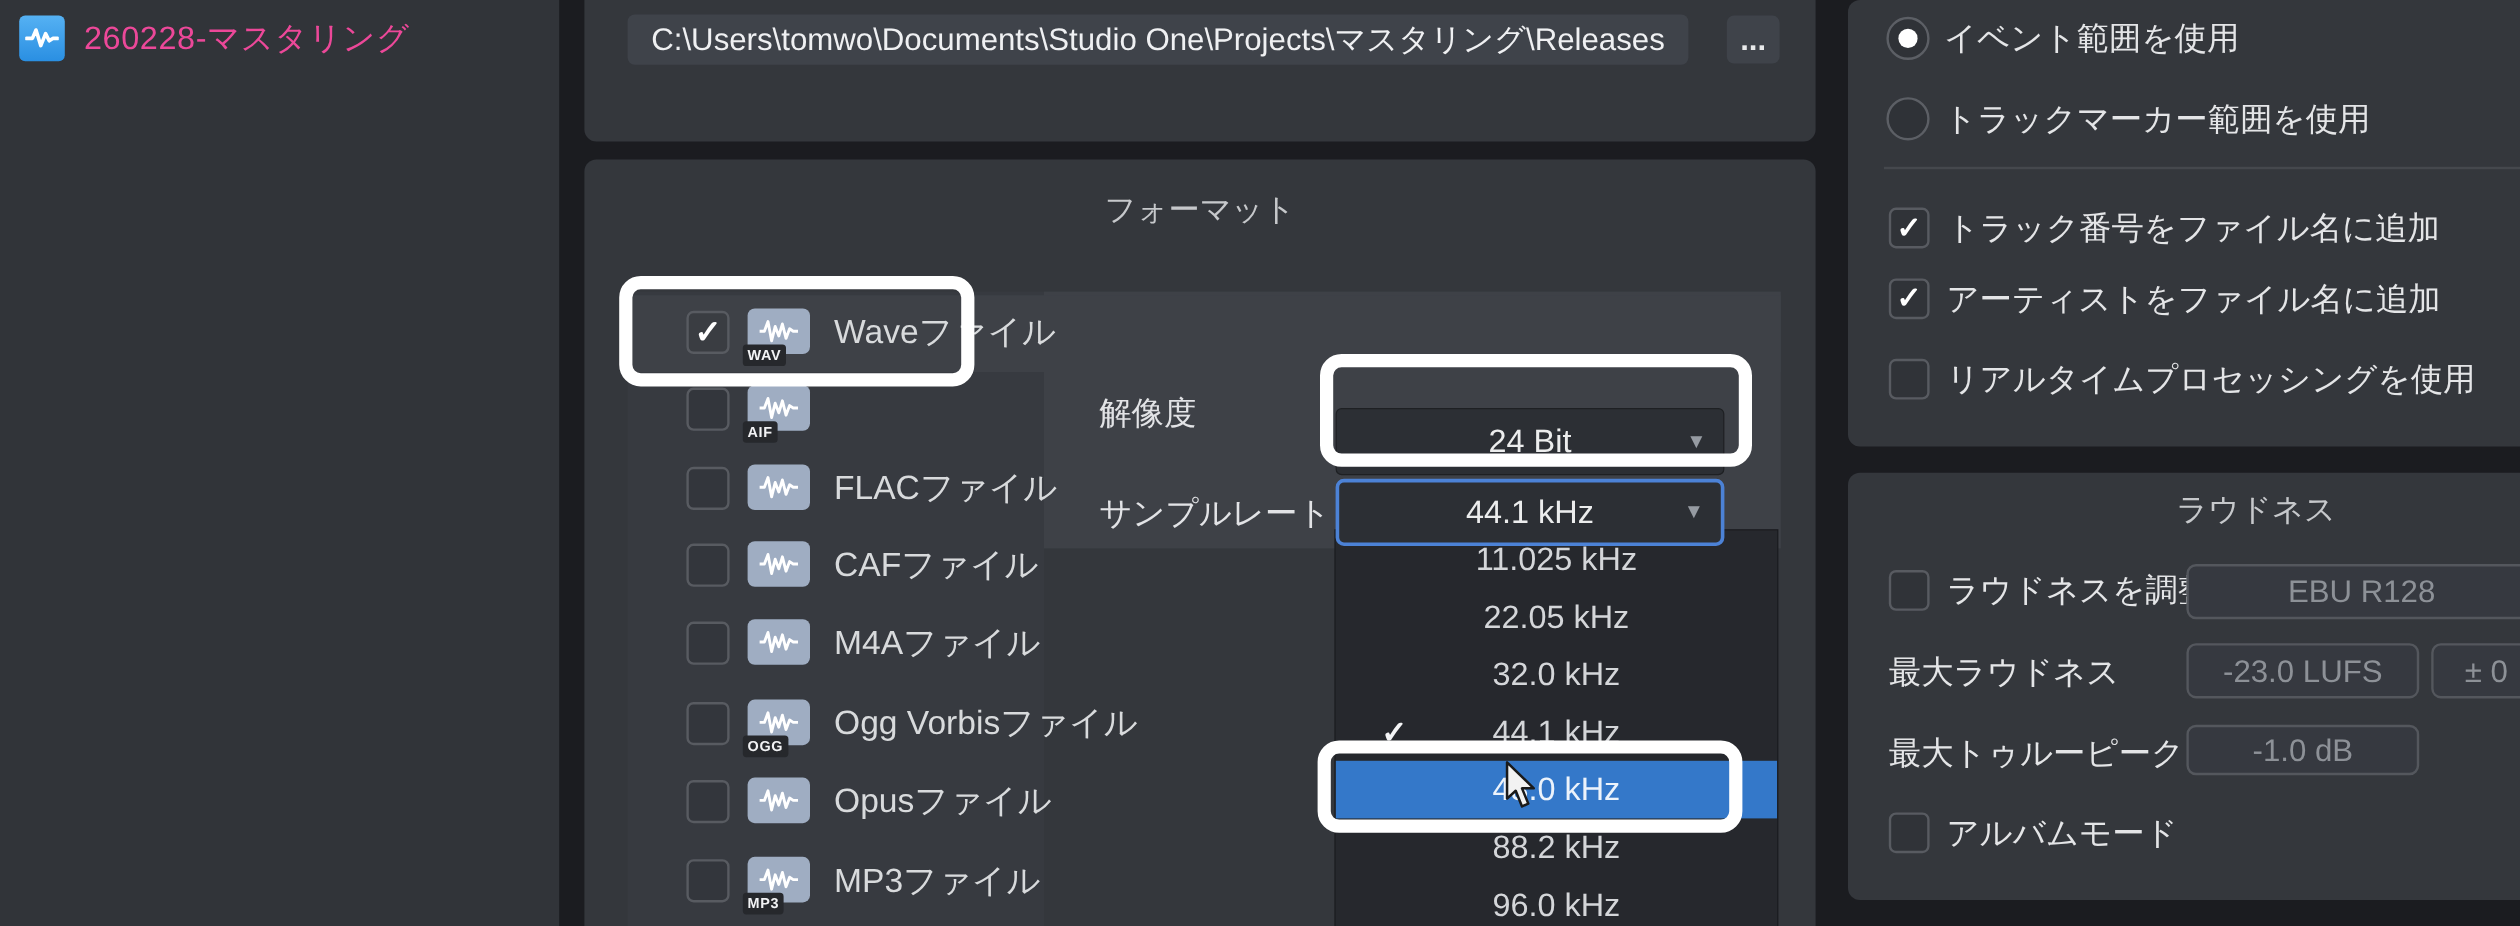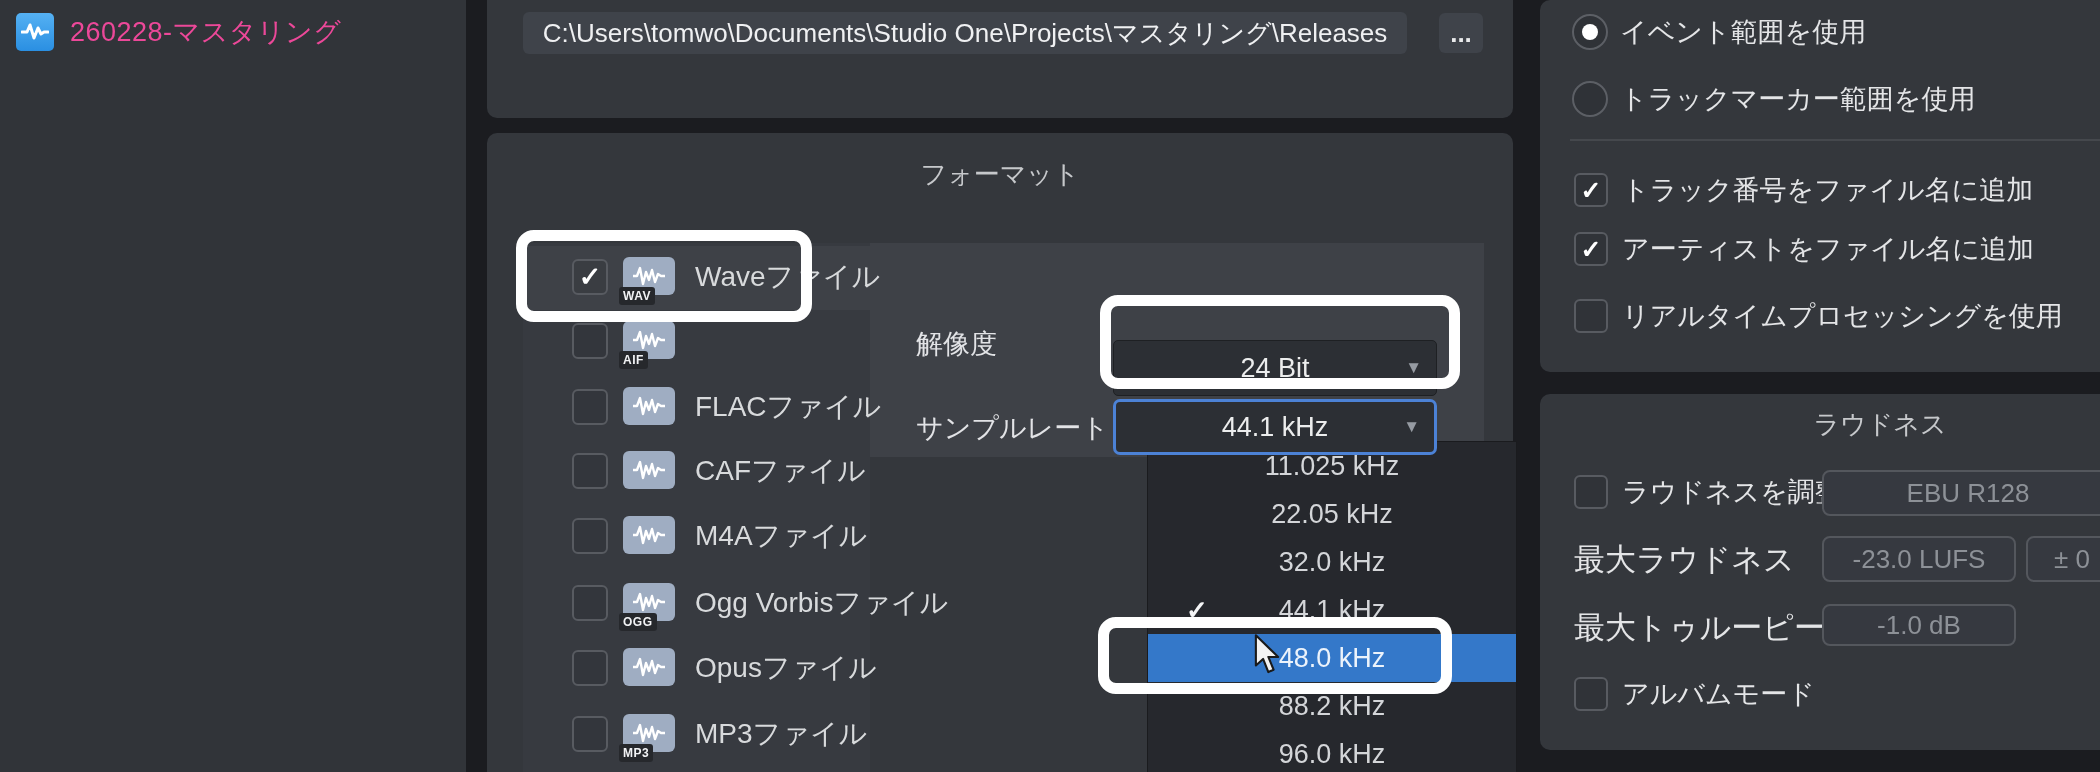--- a/index.html
+++ b/index.html
@@ -49,21 +49,21 @@
     padding:2px 4px; border-radius:3px; letter-spacing:.5px; }
   .fmt-badge:empty { display:none; }
   .fmt-label { position:absolute; left:172px; top:0; height:56px; line-height:56px; font-size:28px; color:#d8dadc; white-space:nowrap; }
 
   .set-label { left:429px; width:190px; height:56px; line-height:56px; font-size:27px; color:#e2e3e6; white-space:nowrap; }
   .dropdown { left:626px; width:324px; height:56px; background:#2c2f34; border:1px solid #1e2023; border-radius:5px;
     display:flex; align-items:center; justify-content:center; font-size:27px; color:#eceded; z-index:5; }
   .dropdown .caret { position:absolute; right:14px; top:50%; transform:translateY(-50%); font-size:17px; color:#969ba2; }
   .dropdown.focused { border:3px solid #4c82d6; border-radius:7px; }
 
-  .popup { left:626px; top:309px; width:368px; height:330px; background:#26282d; box-shadow:0 0 0 1px #1a1b1e; z-index:4; overflow:hidden;margin-left:35px; }
+  .popup { left:626px; top:309px; width:368px; height:330px; background:#26282d; box-shadow:0 0 0 1px #1a1b1e; z-index:4; overflow:hidden; }
   .popup-item { position:relative; height:48px; display:flex; align-items:center; justify-content:center;
     font-size:27px; color:#d4d6d9; }
   .popup-item.on { background:#3478c9; color:#ecf3fb; }
   .popup-item .opt-check { display:none; position:absolute; left:38px; color:#f4f5f6; font-size:26px; font-weight:bold; }
   .popup-item.checked .opt-check { display:block; }
 
   
   .range-panel { left:1540px; top:0; width:570px; height:372px; border-radius:10px; }
   .radio-row { left:0; height:36px; width:100%; }
   .radio { position:absolute; left:32px; top:0; width:36px; height:36px; border:2px solid #5c5f65; border-radius:50%;
@@ -74,21 +74,21 @@
   .divider { left:30px; top:139px; width:540px; height:2px; background:#45484d; }
   .cb-row { left:0; height:34px; width:100%; }
   .cb-row .checkbox { position:absolute; left:34px; top:0; width:34px; height:34px; }
   .cb-row .checkbox .tick { font-size:25px; }
   .cb-label { position:absolute; left:82px; height:34px; line-height:34px; font-size:27px; color:#e4e5e7; white-space:nowrap; }
 
   .loud-panel { left:1540px; top:394px; width:570px; height:356px; border-radius:10px; }
   .loud-header { left:160px; top:13px; width:360px; text-align:center; font-size:26px; color:#c6c8cb; }
   .value-field { border:2px solid #54575d; border-radius:8px; background:#363940;
     display:flex; align-items:center; justify-content:center; font-size:26px; color:#8d9197; white-space:nowrap; }
-  .loud-label { font-size:31px; color:#e4e5e7; height:34px; line-height:34px; white-space:nowrap; }
+  .loud-label { font-size:27px; color:#e4e5e7; height:34px; line-height:34px; white-space:nowrap; }
 
   
   .annotation { border:11px solid #ffffff; border-radius:18px; background:transparent; z-index:9; pointer-events:none; }
 
   
   .cursor { z-index:10; pointer-events:none; }
 </style>
 </head>
 <body>
 

